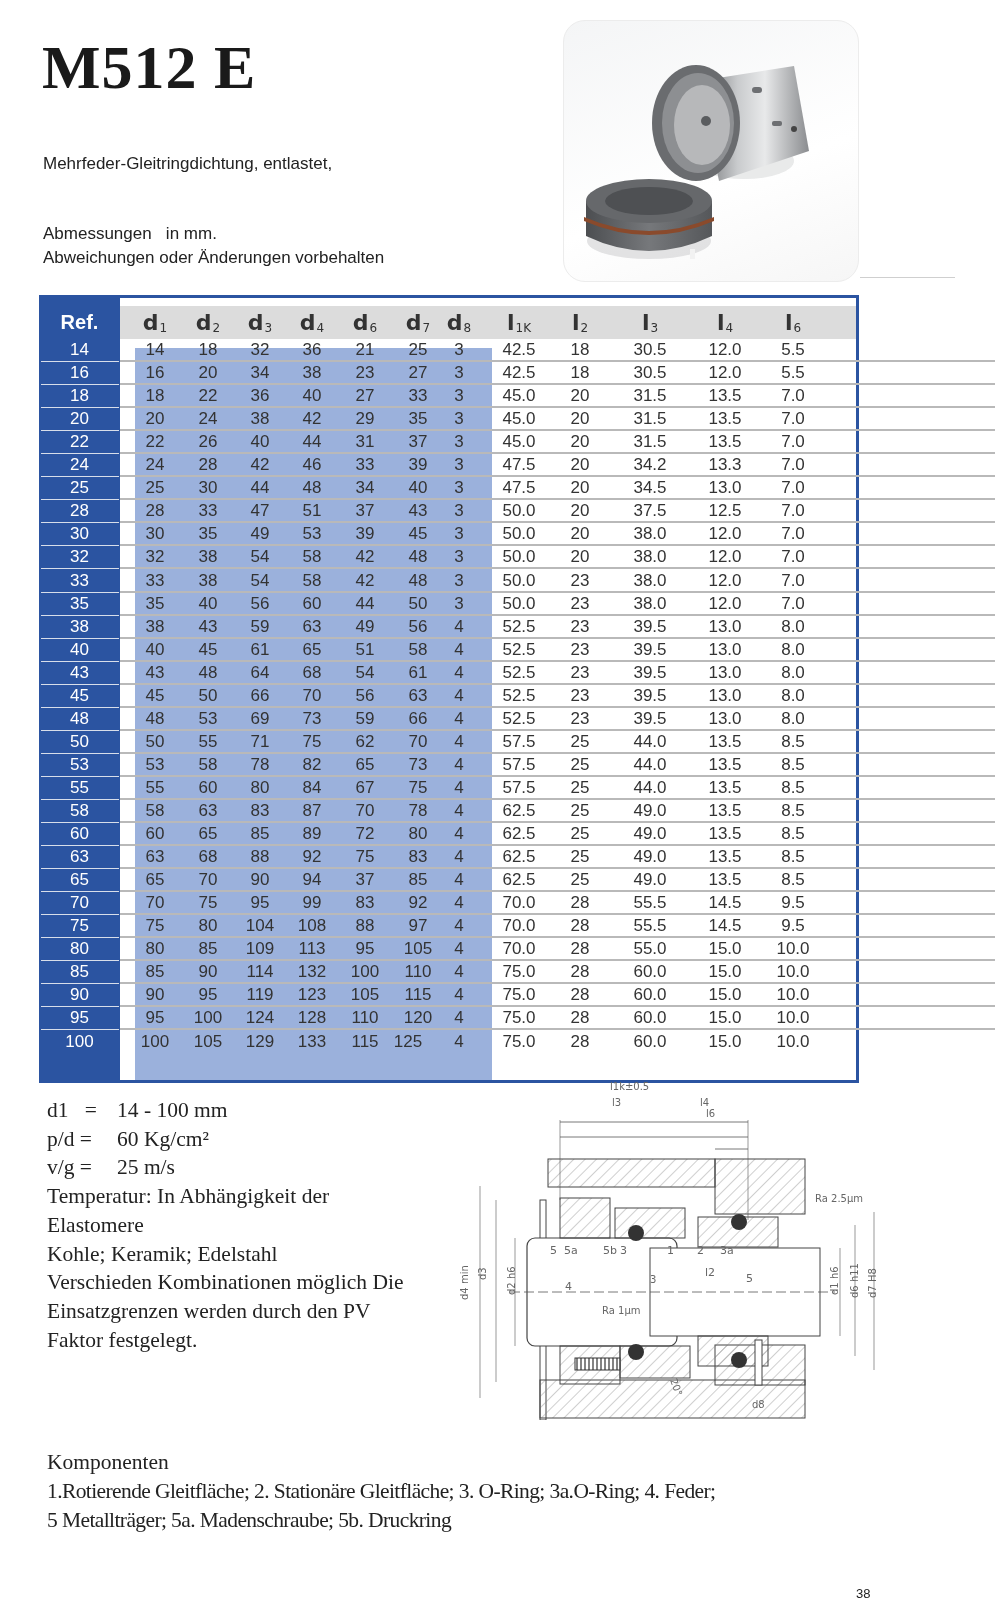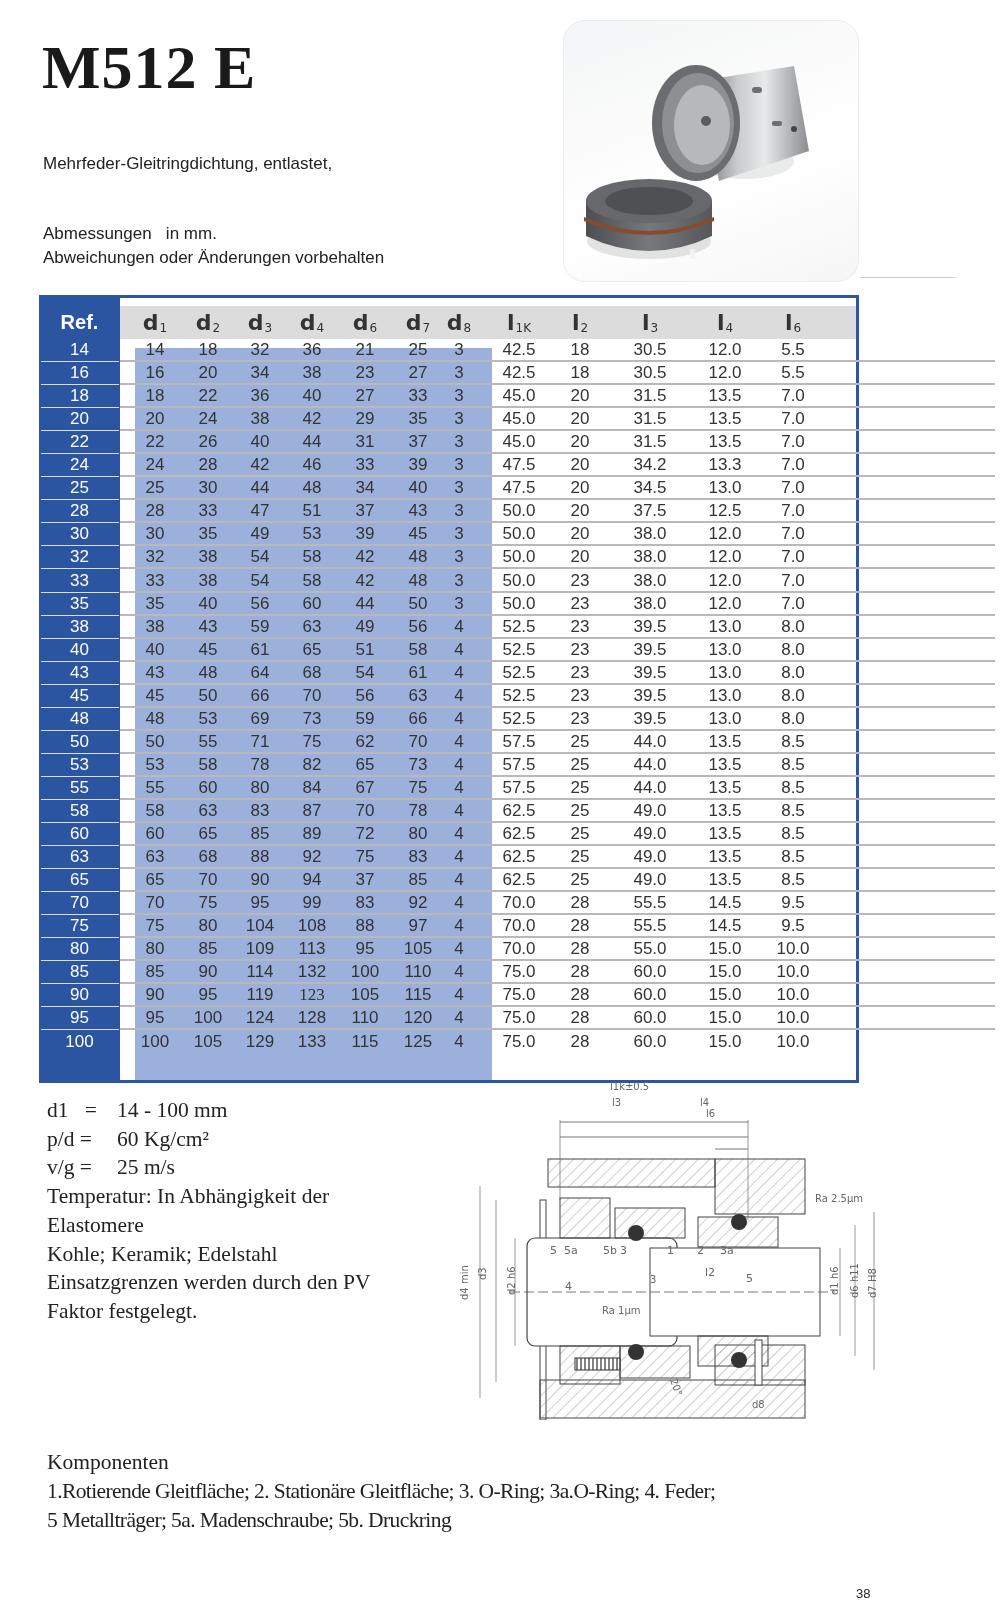--- a/index.html
+++ b/index.html
@@ -579,21 +579,21 @@
       <div class="cell" style="left: 661px; width: 50px;">15.0</div>
       <div class="cell" style="left: 729px; width: 50px;">10.0</div>
       <div class="sep" style="left: 81px;"></div>
       <div class="sep-ref"></div>
     </div>
     <div class="row" style="top: 983.4px;">
       <div class="cell ref" style="left: 0px; width: 81px;">90</div>
       <div class="cell" style="left: 91px; width: 50px;">90</div>
       <div class="cell" style="left: 144px; width: 50px;">95</div>
       <div class="cell" style="left: 196px; width: 50px;">119</div>
-      <div class="cell" style="left: 248px; width: 50px; font-family: Liberation Serif, serif;">123</div>
+      <div class="cell" style="left: 248px; width: 50px;">123</div>
       <div class="cell" style="left: 301px; width: 50px;">105</div>
       <div class="cell" style="left: 354px; width: 50px;">115</div>
       <div class="cell" style="left: 398px; width: 44px;">4</div>
       <div class="cell" style="left: 455px; width: 50px;">75.0</div>
       <div class="cell" style="left: 516px; width: 50px;">28</div>
       <div class="cell" style="left: 586px; width: 50px;">60.0</div>
       <div class="cell" style="left: 661px; width: 50px;">15.0</div>
       <div class="cell" style="left: 729px; width: 50px;">10.0</div>
       <div class="sep" style="left: 81px;"></div>
       <div class="sep-ref"></div>
@@ -615,37 +615,38 @@
       <div class="sep" style="left: 81px;"></div>
       <div class="sep-ref"></div>
     </div>
     <div class="row" style="top: 1029.5px;">
       <div class="cell ref" style="left: 0px; width: 81px;">100</div>
       <div class="cell" style="left: 91px; width: 50px;">100</div>
       <div class="cell" style="left: 144px; width: 50px;">105</div>
       <div class="cell" style="left: 196px; width: 50px;">129</div>
       <div class="cell" style="left: 248px; width: 50px;">133</div>
       <div class="cell" style="left: 301px; width: 50px;">115</div>
-      <div class="cell" style="left: 354px; width: 50px;">125</div>
+      <div class="cell" style="left: 344px; width: 50px;">125</div>
       <div class="cell" style="left: 398px; width: 44px;">4</div>
       <div class="cell" style="left: 455px; width: 50px;">75.0</div>
       <div class="cell" style="left: 516px; width: 50px;">28</div>
       <div class="cell" style="left: 586px; width: 50px;">60.0</div>
       <div class="cell" style="left: 661px; width: 50px;">15.0</div>
       <div class="cell" style="left: 729px; width: 50px;">10.0</div>
     </div>
   </div>
 
 <div class="limits">
   <div><span class="k" style="white-space:pre">d1   =</span><span>14 - 100 mm</span></div>
   <div><span class="k">p/d =</span><span>60 Kg/cm²</span></div>
   <div><span class="k">v/g =</span><span>25 m/s</span></div>
   <div>Temperatur: In Abhängigkeit der</div>
   <div>Elastomere</div>
   <div>Kohle; Keramik; Edelstahl</div>
+  <div>Verschieden Kombinationen möglich Die</div>
   <div>Einsatzgrenzen werden durch den PV</div>
   <div>Faktor festgelegt.</div>
 </div>
 
 <svg class="drawing" viewBox="0 0 420 340">
   <defs>
     <pattern id="hatch" width="8" height="8" patternUnits="userSpaceOnUse" patternTransform="rotate(45)">
       <line x1="0" y1="0" x2="0" y2="8" stroke="#888" stroke-width="0.8"></line>
     </pattern>
   </defs>

